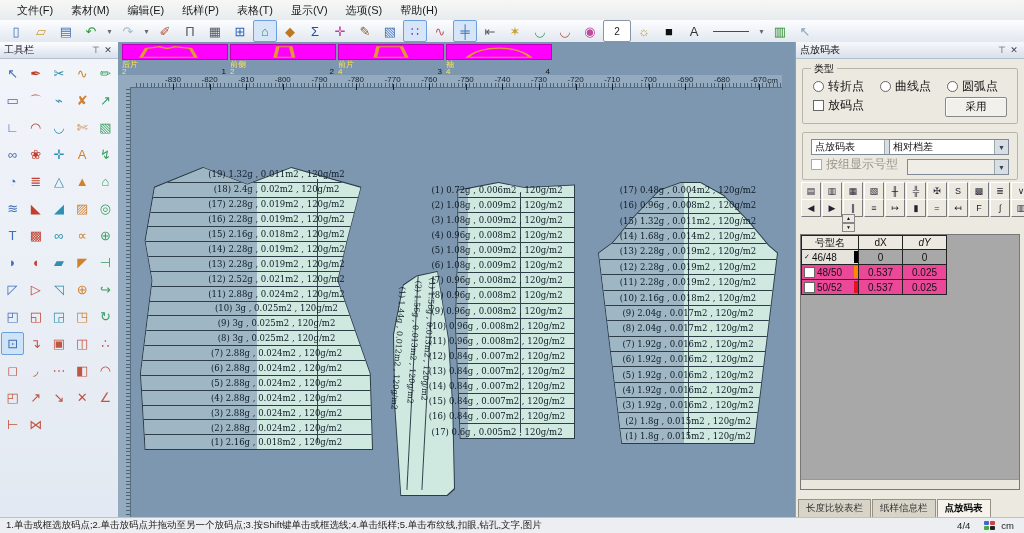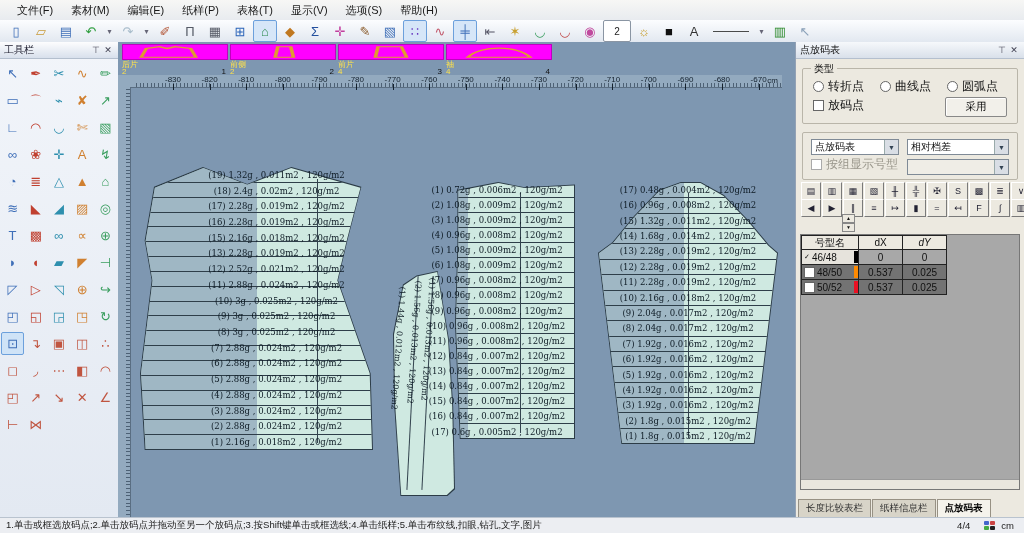--- a/index.html
+++ b/index.html
@@ -100,21 +100,21 @@
   .pbtns{position:absolute;left:5px;display:flex}
   .pbtn{width:18px;height:16px;background:#ece9e0;border:1px solid;border-color:#fff #7a7a7a #7a7a7a #fff;
     display:flex;align-items:center;justify-content:center;font-size:9px;color:#223;margin-right:1px}
   .spinner{position:absolute;left:46px;top:172px;width:13px;height:18px;display:flex;flex-direction:column}
   .spinner span{flex:1;background:#ece9e0;border:1px solid #888;font-size:5px;line-height:7px;text-align:center}
   .tablezone{position:absolute;left:4px;right:4px;top:192px;bottom:27px;background:#a8a8a8;
     border:1px solid #777;box-sizing:border-box}
   .stable{position:absolute;left:0;top:0}
   .trow{display:flex}
   .tcell{border-right:1px solid #222;border-bottom:1px solid #222;box-sizing:border-box;
-    height:15px;display:flex;align-items:center;justify-content:center;font-size:10px;background:#737373}
+    height:15px;display:flex;align-items:center;justify-content:center;font-size:10px;background:#ec4899}
   .trow .tcell:first-child{border-left:1px solid #222}
   .trow.head .tcell{background:#ece9e0;border-top:1px solid #222}
   .tcell.name{justify-content:flex-start;padding-left:2px;position:relative}
   .swatch{position:absolute;right:0;top:1px;bottom:1px;width:4px}
   .tcell.gray{background:#a8a8a8}
   .hscroll{position:absolute;left:0;right:0;bottom:0;height:9px;background:#e9e6de;
     border-top:1px solid #999}
   .ptabs{position:absolute;left:2px;right:2px;bottom:0;height:16px;display:flex;align-items:flex-end}
   .ptab{padding:2px 7px;font-size:9.5px;background:#d8d4c8;border:1px solid #979184;
     border-bottom:none;margin-right:1px;color:#333}
@@ -368,20 +368,21 @@
             </div>
             <div class="grain" style="left: 76%;"></div>
           </div>
         </div>
         <div class="textrows" style="left: 20px; top: 0px; width: 100%; height: 100%;">
           <div>(19) 1.32g , 0.011m2 , 120g/m2</div>
           <div>(18) 2.4g , 0.02m2 , 120g/m2</div>
           <div>(17) 2.28g , 0.019m2 , 120g/m2</div>
           <div>(16) 2.28g , 0.019m2 , 120g/m2</div>
           <div>(15) 2.16g , 0.018m2 , 120g/m2</div>
+          <div>(14) 2.28g , 0.019m2 , 120g/m2</div>
           <div>(13) 2.28g , 0.019m2 , 120g/m2</div>
           <div>(12) 2.52g , 0.021m2 , 120g/m2</div>
           <div>(11) 2.88g , 0.024m2 , 120g/m2</div>
           <div>(10) 3g , 0.025m2 , 120g/m2</div>
           <div>(9) 3g , 0.025m2 , 120g/m2</div>
           <div>(8) 3g , 0.025m2 , 120g/m2</div>
           <div>(7) 2.88g , 0.024m2 , 120g/m2</div>
           <div>(6) 2.88g , 0.024m2 , 120g/m2</div>
           <div>(5) 2.88g , 0.024m2 , 120g/m2</div>
           <div>(4) 2.88g , 0.024m2 , 120g/m2</div>
@@ -525,21 +526,21 @@
       <span>放码点</span>
     </label>
     <button class="apply">采用</button>
   </div>
 
   <div class="groupbox g2">
     <div class="dd" style="position:absolute;left:8px;top:6px;width:88px">
       <span>点放码表</span>
       <span class="dda">▼</span>
     </div>
-    <div class="dd" style="position:absolute;right:8px;top:6px;width:102px">
+    <div class="dd" style="position:absolute;right:8px;top:6px;width:120px">
       <span>相对档差</span>
       <span class="dda">▼</span>
     </div>
     <label class="check disabled" style="position:absolute;left:8px;bottom:6px">
       <span class="cbx"></span>
       <span>按组显示号型</span>
     </label>
     <div class="dd off" style="position:absolute;right:8px;bottom:4px;width:102px">
       <span></span>
         <span class="dda">▼</span>

